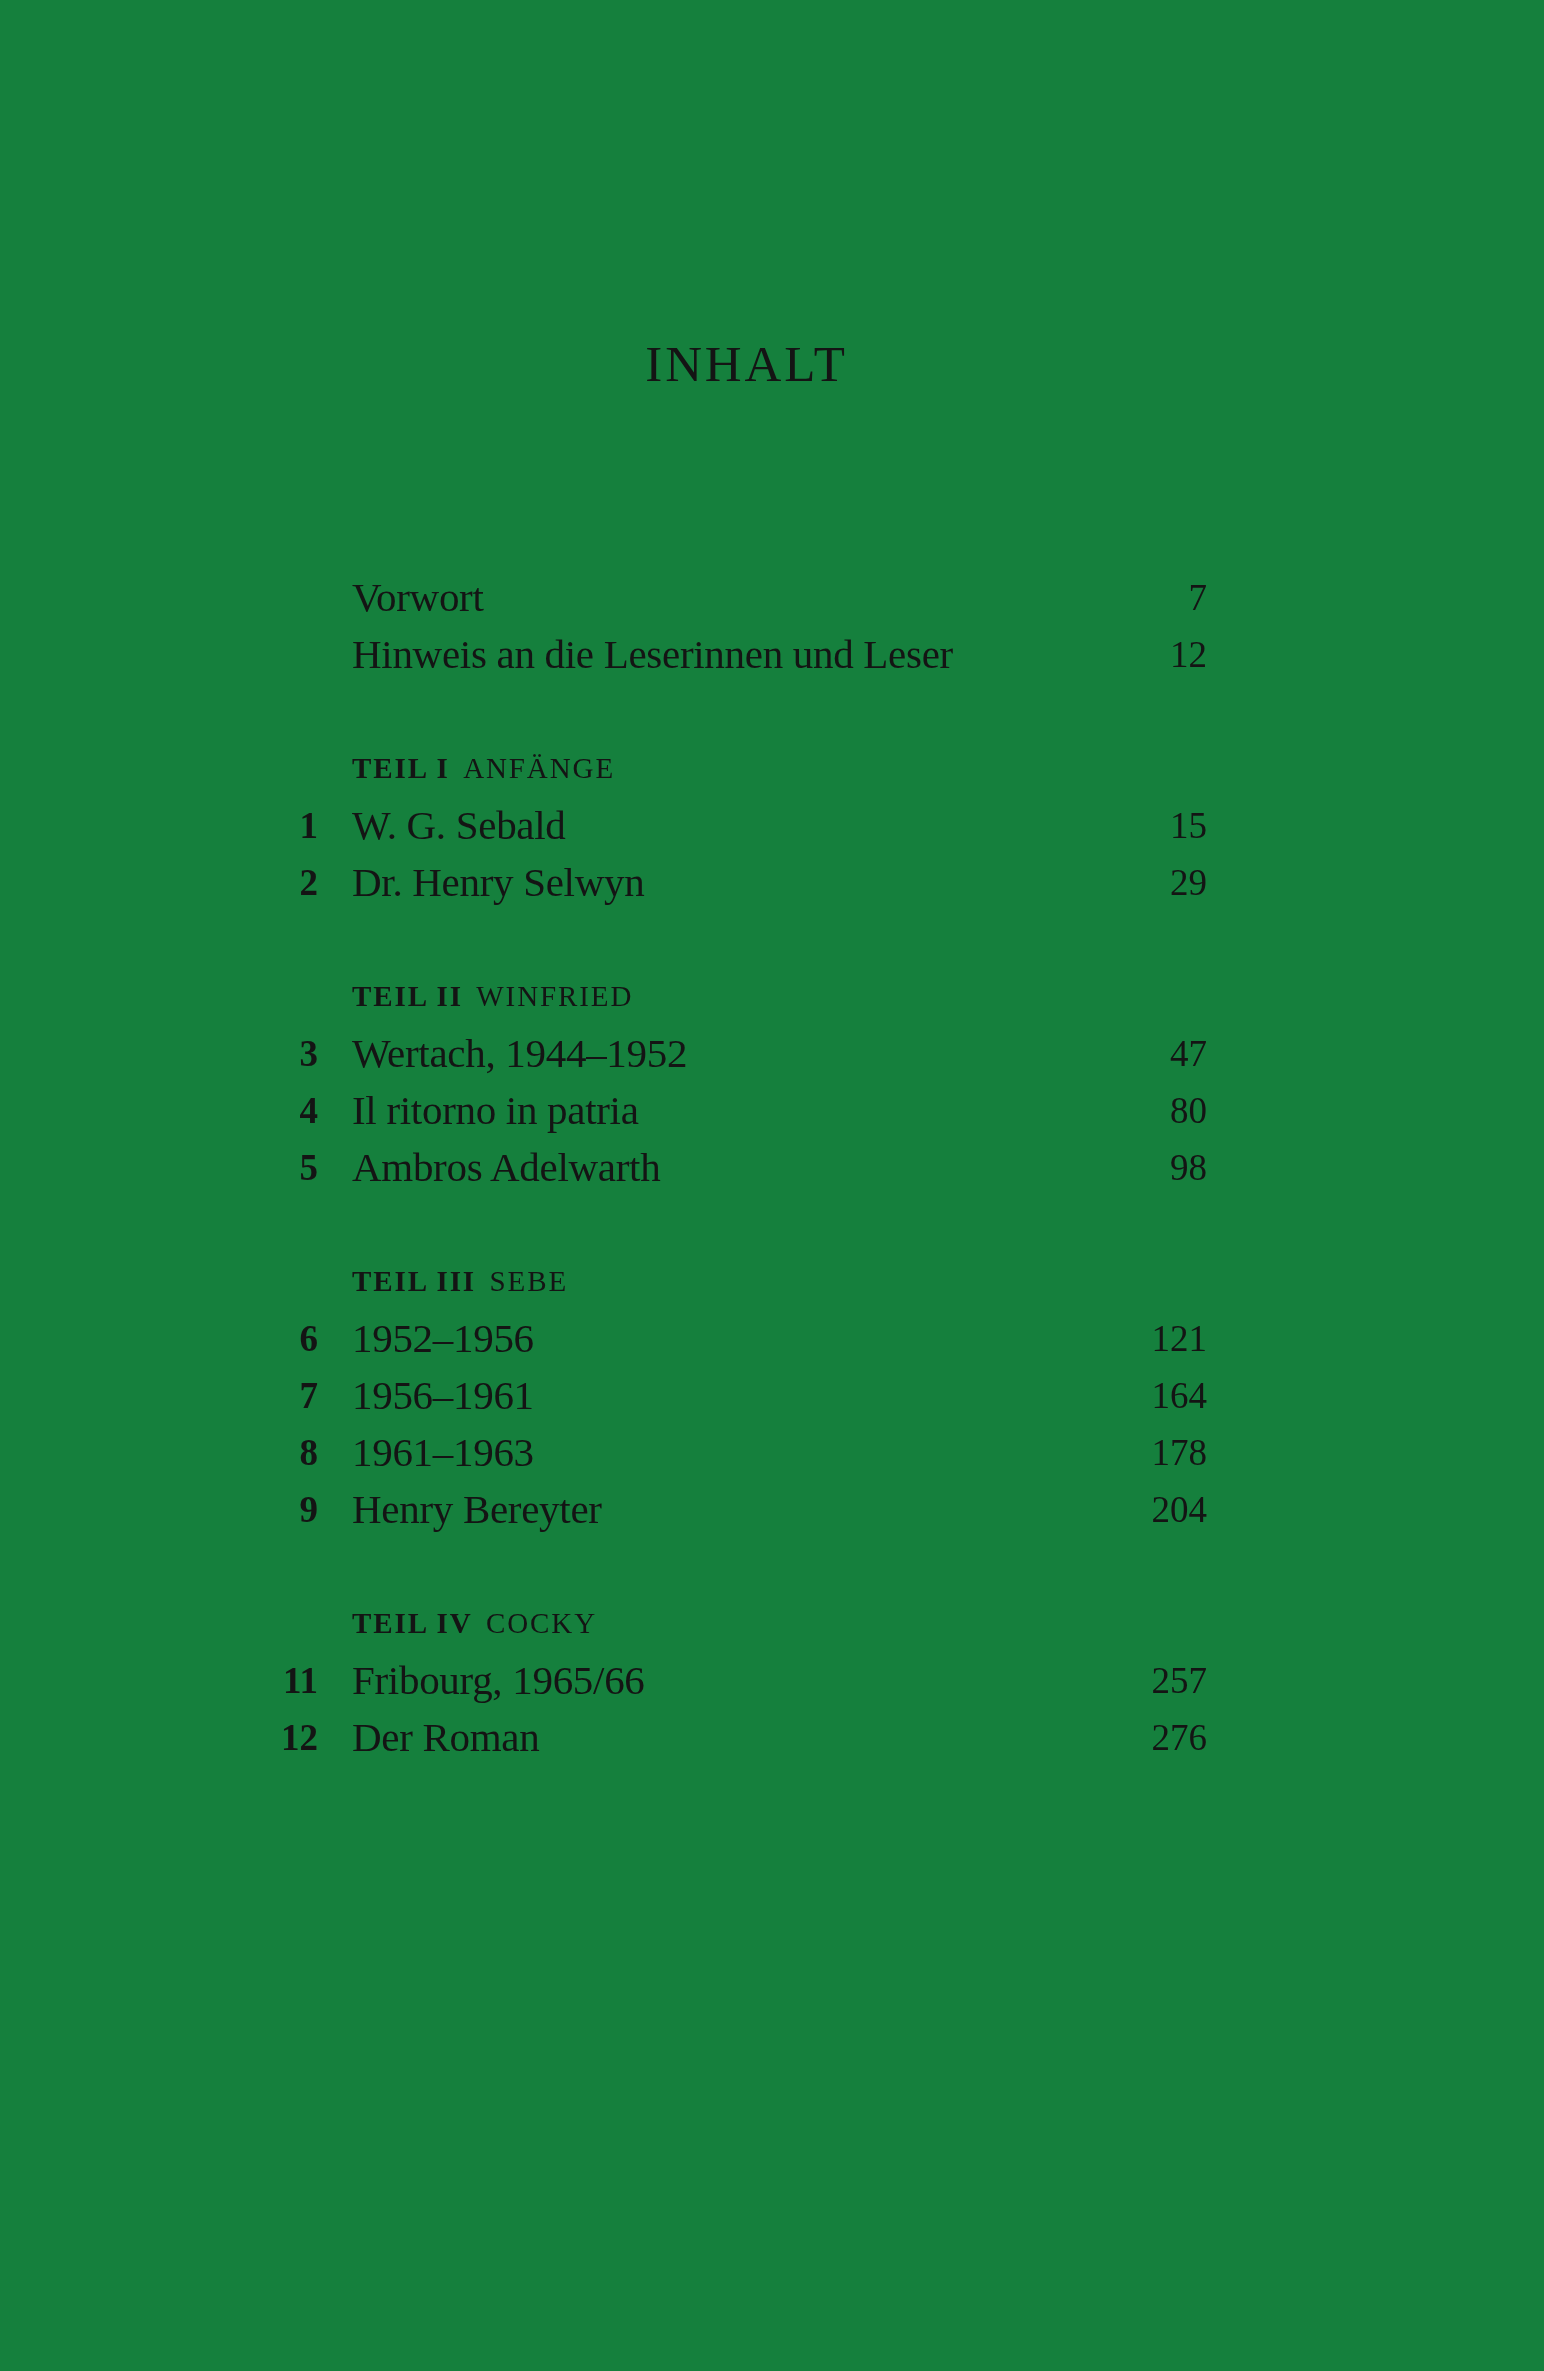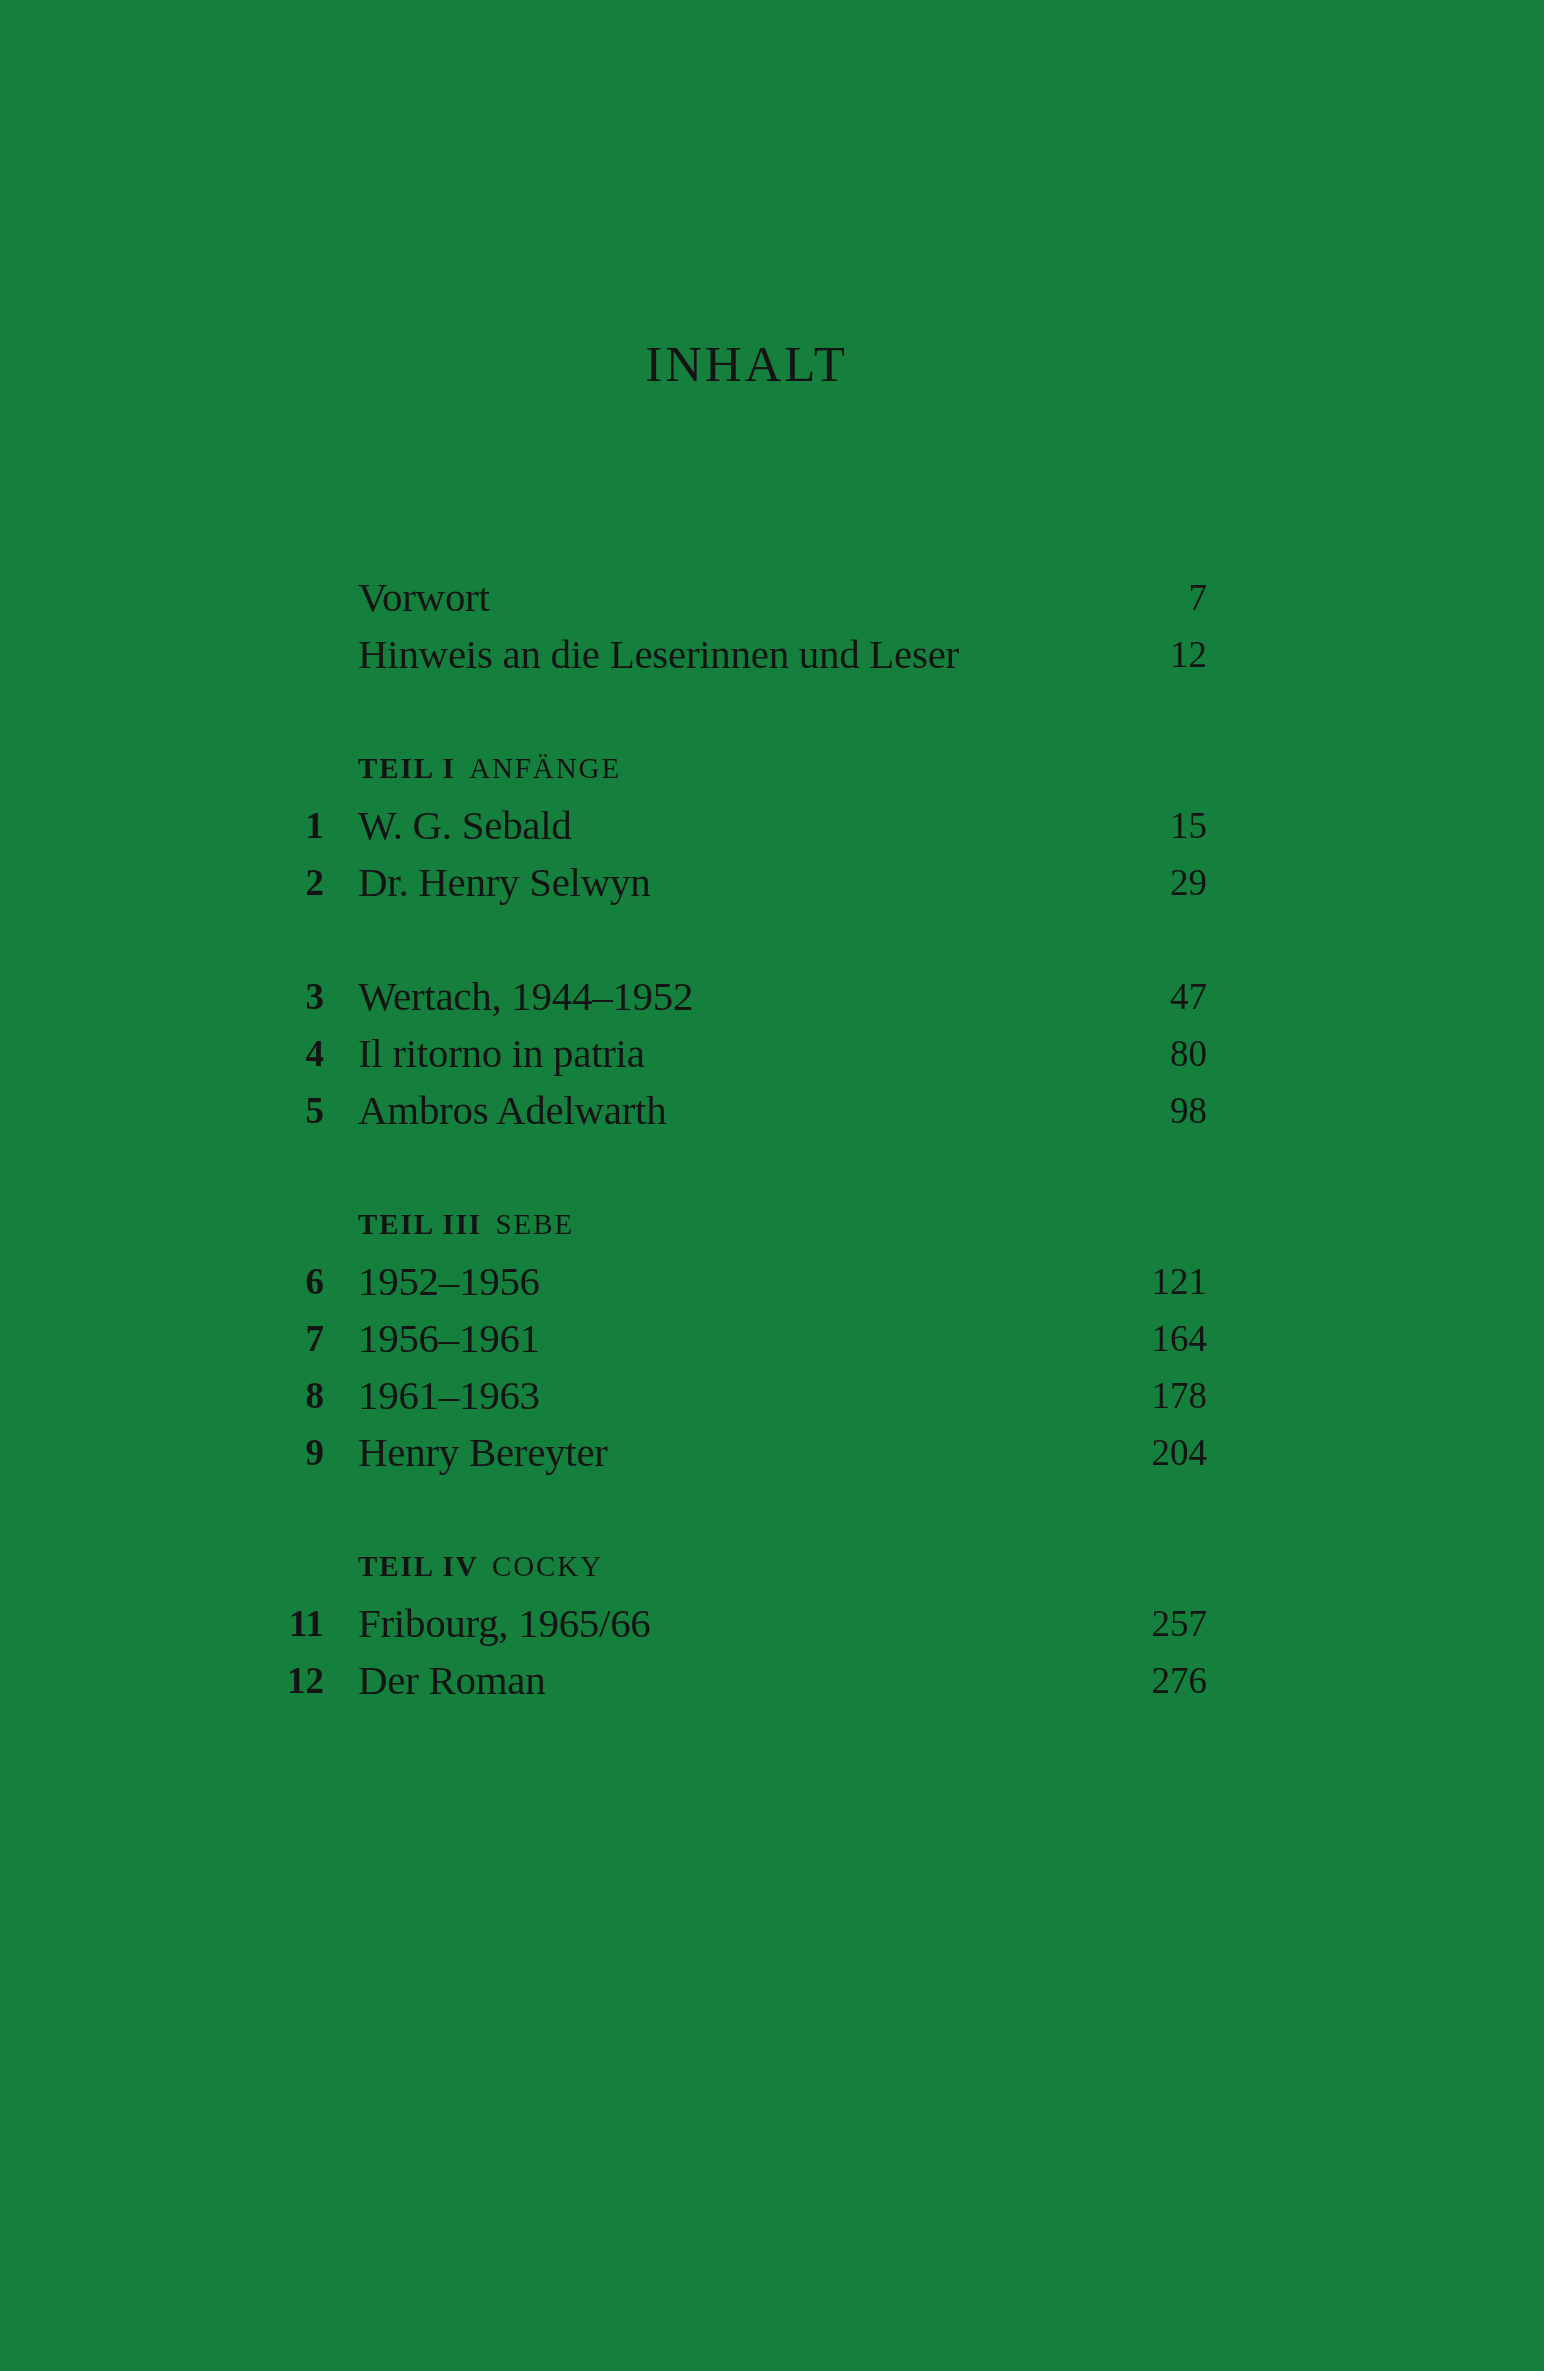--- a/index.html
+++ b/index.html
@@ -32,21 +32,20 @@
       letter-spacing: 2.9px;
       font-weight: normal;
       color: #141414;
     }
     .toc {
       position: absolute;
       left: 0;
       top: 569px;
       width: 1545px;
       list-style: none;
-      padding-left: 6px;
     }
     .row {
       position: relative;
       height: 57px;
       font-size: 41px;
       line-height: 57px;
       white-space: nowrap;
     }
     .row.spacer { height: 57px; }
     .num {
@@ -114,20 +113,25 @@
     </li>
     <li class="row">
       <span class="num">2</span>
       <span class="title">Dr. Henry Selwyn</span>
       <span class="page-num">29</span>
     </li>
 
     <li class="row spacer"></li>
 
     <li class="row">
+      <span class="part-label">
+        <span class="part-no">TEIL II</span><span class="part-name">WINFRIED</span>
+      </span>
+    </li>
+    <li class="row">
       <span class="num">3</span>
       <span class="title">Wertach, 1944–1952</span>
       <span class="page-num">47</span>
     </li>
     <li class="row">
       <span class="num">4</span>
       <span class="title">Il ritorno in patria</span>
       <span class="page-num">80</span>
     </li>
     <li class="row">

